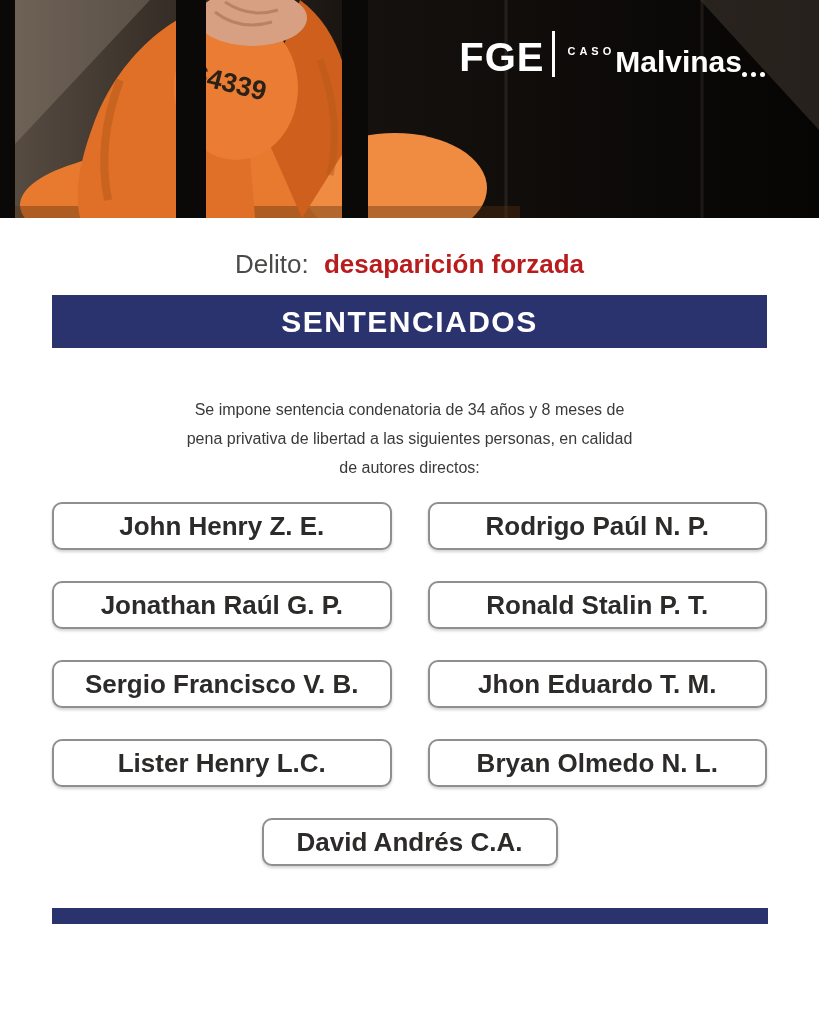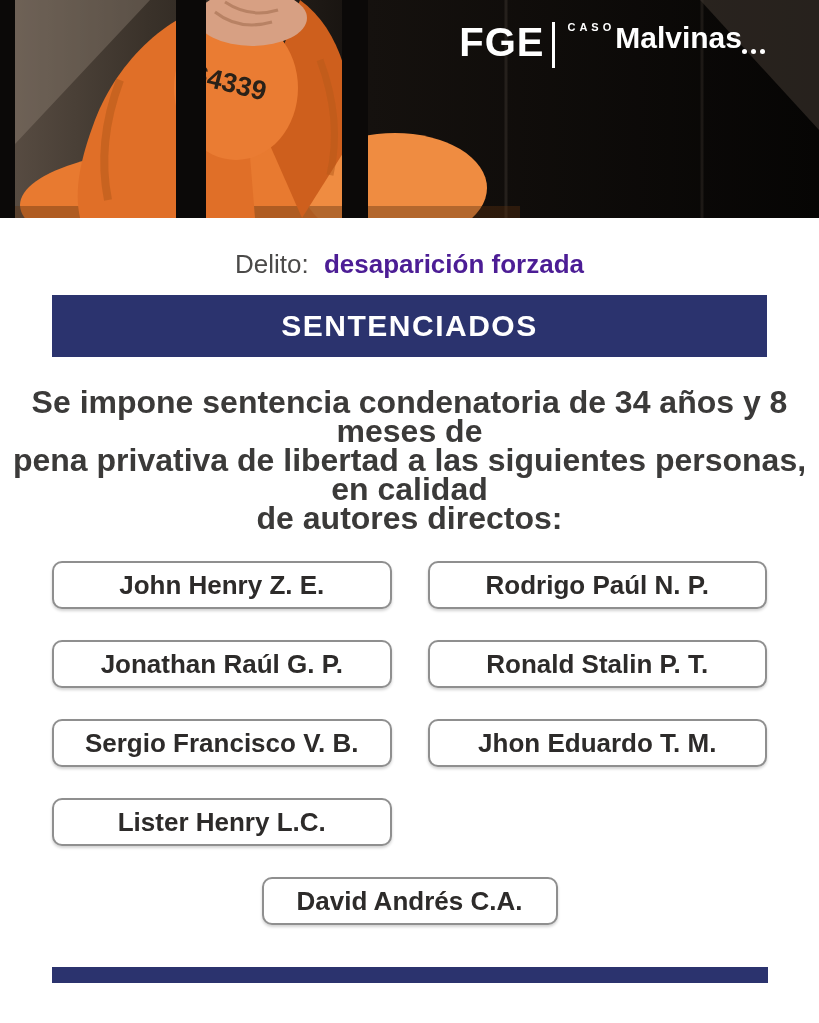--- a/index.html
+++ b/index.html
@@ -5,44 +5,44 @@
   * { margin: 0; padding: 0; box-sizing: border-box; }
   html, body { width: 819px; height: 1023px; overflow: hidden; background: #ffffff; }
   body { font-family: "Liberation Sans", "DejaVu Sans", sans-serif; }
 
   .page { width: 819px; height: 1023px; position: relative; background: #ffffff; }
 
   
   .hero { position: relative; width: 819px; height: 218px; background: #0a0807; overflow: hidden; }
   .hero svg { display: block; width: 819px; height: 218px; }
 
-  .logo { position: absolute; top: 22px; right: 54px; display: flex; align-items: flex-start; color: #ffffff; }
+  .logo { position: absolute; top: 31px; right: 54px; display: flex; align-items: flex-end; color: #ffffff; }
   .logo-fge { font-size: 40px; font-weight: 800; letter-spacing: 1px; line-height: 1; }
   .logo-divider { width: 3px; height: 46px; background: #ffffff; margin: 0 10px 0 8px; }
   .logo-right { display: flex; flex-direction: row; }
   .logo-caso { font-size: 11px; font-weight: 600; letter-spacing: 4px; line-height: 1; margin-left: 2px; }
   .logo-malvinas { font-size: 30px; font-weight: 800; line-height: 1.05; }
   .logo-dots { display: flex; gap: 4px; align-self: flex-end; margin-top: 1px; }
   .logo-dots span { width: 5px; height: 5px; border-radius: 50%; background: #ffffff; display: block; }
 
   
   .crime-line { margin-top: 30px; height: 32px; line-height: 32px; text-align: center; font-size: 26px; }
   .crime-label { color: #4b4a49; font-weight: 400; }
-  .crime-value { color: #4c1d95; font-weight: 800; margin-left: 8px; }
+  .crime-value { color: #b91c1c; font-weight: 800; margin-left: 8px; }
 
   
-  .banner { margin: 15px 52px 0 52px; height: 62px; background: #2b336e;
+  .banner { margin: 15px 52px 0 52px; height: 53px; background: #2b336e;
             display: flex; align-items: center; justify-content: center; }
   .banner-title { color: #ffffff; font-size: 30px; font-weight: 800; letter-spacing: 1.5px; }
 
   
-  .sentence { margin-top: 31px; text-align: center; color: #3b3a39; font-size: 32px; line-height: 29px; font-weight: 700; }
+  .sentence { margin-top: 47px; text-align: center; color: #3b3a39; font-size: 16px; line-height: 29px; font-weight: 400; }
 
   
-  .grid { margin-top: 28px; padding: 0 52px; display: grid;
+  .grid { margin-top: 20px; padding: 0 52px; display: grid;
           grid-template-columns: 1fr 1fr; column-gap: 36px; row-gap: 31px; }
   .name-box { height: 48px; background: #ffffff; border: 2px solid #8f8f8f; border-radius: 10px;
               box-shadow: 0 2px 3px rgba(0,0,0,0.18);
               display: flex; align-items: center; justify-content: center;
               font-size: 26px; font-weight: 700; color: #2d2b2a; }
   .name-box.center { grid-column: 1 / -1; width: 296px; justify-self: center; }
 
   
   .footer-bar { margin: 42px 51px 0 52px; height: 16px; background: #2b336e; }
 </style>
@@ -130,18 +130,19 @@
   </div>
 
   <div class="grid">
     <div class="name-box">John Henry Z. E.</div>
     <div class="name-box">Rodrigo Paúl N. P.</div>
     <div class="name-box">Jonathan Raúl G. P.</div>
     <div class="name-box">Ronald Stalin P. T.</div>
     <div class="name-box">Sergio Francisco V. B.</div>
     <div class="name-box">Jhon Eduardo T. M.</div>
     <div class="name-box">Lister Henry L.C.</div>
+    <div class="name-box">Bryan Olmedo N. L.</div>
     <div class="name-box center">David Andrés C.A.</div>
   </div>
 
   <div class="footer-bar"></div>
 
 </div>
 
 </body></html>

